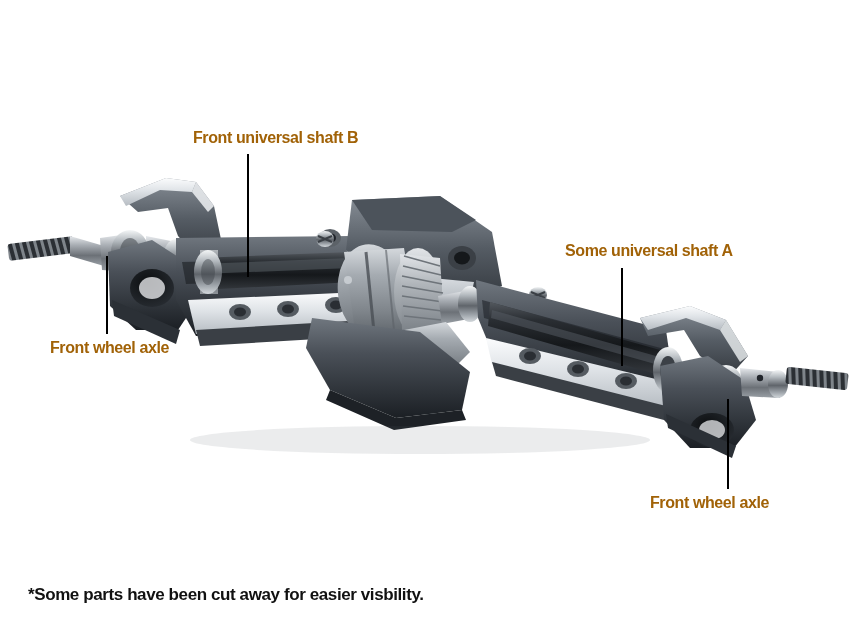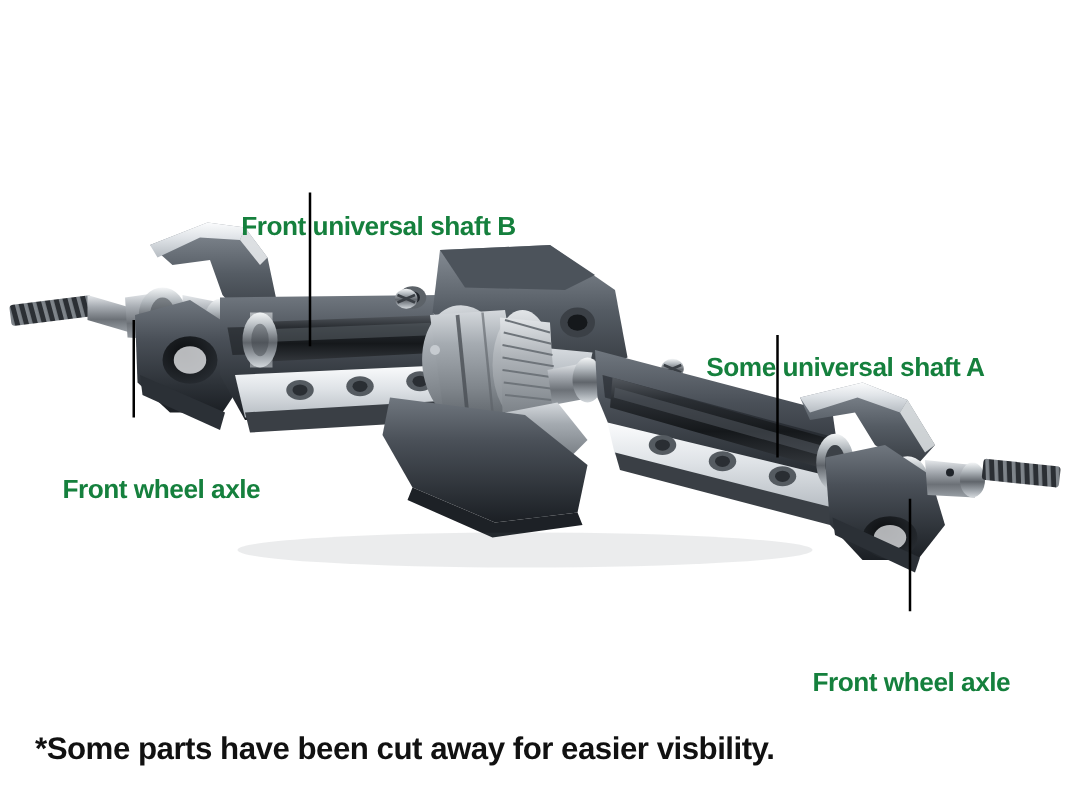--- a/index.html
+++ b/index.html
@@ -21,39 +21,38 @@
     position: absolute;
     left: 0;
     top: 0;
     width: 859px;
     height: 644px;
   }
   .callout-label {
     position: absolute;
     font-family: "Liberation Sans", sans-serif;
     font-weight: bold;
-    font-size: 21px;
+    font-size: 16px;
     line-height: 22px;
     letter-spacing: -0.4px;
-    color: #15803d;
+    color: #a16207;
     white-space: nowrap;
-    margin-top: 44px;
   }
   .leader-line {
     position: absolute;
     background: #000000;
     width: 2px;
   }
   #footnote {
     position: absolute;
     left: 28px;
     top: 585px;
     font-family: "Liberation Sans", sans-serif;
     font-weight: bold;
-    font-size: 25px;
+    font-size: 17px;
     letter-spacing: -0.4px;
     color: #111111;
     white-space: nowrap;
   }
 </style>
 </head>
 <body>
 
 <div id="page">
 

